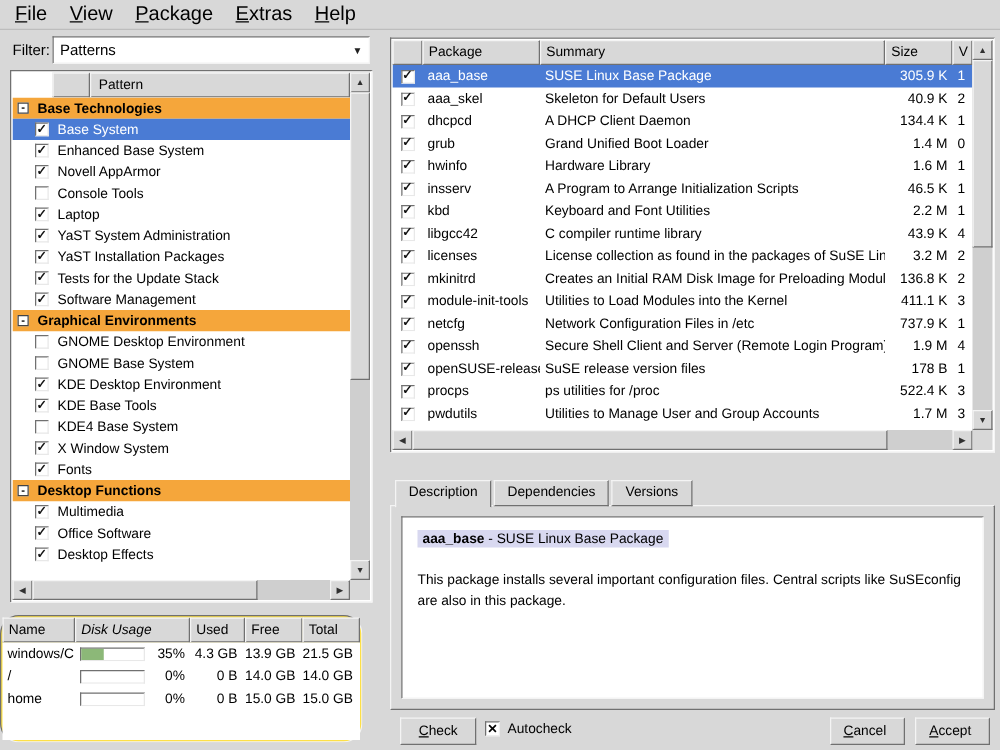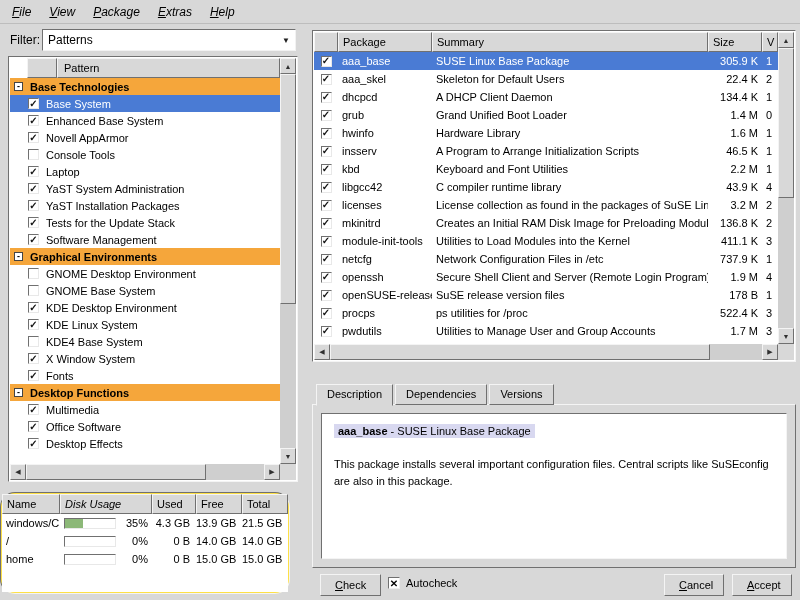--- a/index.html
+++ b/index.html
@@ -8,33 +8,33 @@
     position:relative; overflow:hidden;
     background:#d8d8d8; color:#000;
     font-family:"Liberation Sans", sans-serif; font-size:11px;
   }
   .sunken { border:1px solid; border-color:#707070 #f4f4f4 #f4f4f4 #707070; }
 
   
   .menubar { position:absolute; left:0; top:0; width:800px; height:24px;
     display:flex; align-items:center; padding-left:4px; gap:2px;
     border-bottom:1px solid #bdbdbd; background:#d8d8d8; }
-  .menu-item { padding:3px 8px; font-size:12px; cursor:default;font-style:italic; }
+  .menu-item { padding:3px 8px; font-size:16px; cursor:default; }
 
   
   .filter-label { position:absolute; left:10px; top:33px; font-size:12px; }
   .combo { position:absolute; left:42px; top:29px; width:254px; height:22px;
     background:#fff; border:1px solid; border-color:#707070 #f2f2f2 #f2f2f2 #707070;
     display:flex; align-items:center; }
   .combo-value { flex:1; padding-left:5px; font-size:12px; }
   .combo-arrow { width:18px; text-align:center; font-size:8px; color:#202020; }
 
   
   .tree-panel { position:absolute; left:8px; top:56px; width:290px; height:426px; background:#fff; }
-  .tree-header { position:absolute; left:18px; top:1px; right:17px; height:20px; display:flex; }
+  .tree-header { position:absolute; left:1px; top:1px; right:17px; height:20px; display:flex;padding-left:32px; }
   .th-cell { background:#d8d8d8; border:1px solid; border-color:#f4f4f4 #707070 #707070 #f4f4f4;
     display:flex; align-items:center; padding-left:6px; }
   .th-first { width:30px; }
   .th-pattern { flex:1; }
   .tree-body { position:absolute; left:1px; top:21px; right:17px; bottom:17px; overflow:hidden; background:#fff; }
   .tree-row { height:17px; display:flex; align-items:center; white-space:nowrap; overflow:hidden; }
   .group-row { background:var(--orange,#f5a63b); font-weight:bold; }
   .expander { width:9px; height:9px; margin-left:4px; flex:0 0 9px; background:#fff;
     border:1px solid #444; font:bold 9px/7px "Liberation Sans",sans-serif; text-align:center; }
   .group-label { margin-left:7px; }
@@ -101,21 +101,21 @@
   .detail-pane { position:absolute; left:312px; top:404px; width:484px; height:164px;
     background:#d8d8d8; border:1px solid; border-color:#f4f4f4 #707070 #707070 #f4f4f4; }
   .desc-box { position:absolute; left:8px; top:8px; right:8px; bottom:8px; background:#fff;
     border:1px solid; border-color:#707070 #f4f4f4 #f4f4f4 #707070; padding:10px 12px; overflow:hidden; }
   .desc-title { display:inline-block; background:var(--headbg,#d8d8f0); padding:1px 4px; }
   .desc-body { margin-top:18px; line-height:1.5; max-width:470px; }
 
   
   .btn { position:absolute; height:22px; background:#d8d8d8;
     border:1px solid; border-color:#f4f4f4 #707070 #707070 #f4f4f4;
-    display:flex; align-items:center; justify-content:flex-start; padding:0 14px; font-size:11px; }
+    display:flex; align-items:center; justify-content:flex-end; padding:0 14px; font-size:11px; }
   #check-btn { left:320px; top:574px; }
   .autocheck { position:absolute; left:388px; top:577px; display:flex; align-items:center; gap:6px; }
   .cbx { width:12px; height:12px; background:#fff;
     border:1px solid; border-color:#707070 #eee #eee #707070;
     display:flex; align-items:center; justify-content:center; font-size:10px; font-weight:bold; }
   #cancel-btn { left:664px; top:574px; width:60px; }
   #accept-btn { left:732px; top:574px; width:60px; }
 </style>
 </head>
 <body>
@@ -191,21 +191,21 @@
       <div class="tree-row item-row">
         <span class="cb"></span>
         <span class="item-label">GNOME Base System</span>
       </div>
       <div class="tree-row item-row">
         <span class="cb">✓</span>
         <span class="item-label">KDE Desktop Environment</span>
       </div>
       <div class="tree-row item-row">
         <span class="cb">✓</span>
-        <span class="item-label">KDE Linux System</span>
+        <span class="item-label">KDE Base Tools</span>
       </div>
       <div class="tree-row item-row">
         <span class="cb"></span>
         <span class="item-label">KDE4 Base System</span>
       </div>
       <div class="tree-row item-row">
         <span class="cb">✓</span>
         <span class="item-label">X Window System</span>
       </div>
       <div class="tree-row item-row">
@@ -307,21 +307,21 @@
         <div class="pcell p2">SUSE Linux Base Package</div>
         <div class="pcell p3">305.9 K</div>
         <div class="pcell p4">1</div>
       </div>
       <div class="pkg-row">
         <div class="pcell p0">
           <span class="cb">✓</span>
         </div>
         <div class="pcell p1">aaa_skel</div>
         <div class="pcell p2">Skeleton for Default Users</div>
-        <div class="pcell p3">22.4 K</div>
+        <div class="pcell p3">40.9 K</div>
         <div class="pcell p4">2</div>
       </div>
       <div class="pkg-row">
         <div class="pcell p0">
           <span class="cb">✓</span>
         </div>
         <div class="pcell p1">dhcpcd</div>
         <div class="pcell p2">A DHCP Client Daemon</div>
         <div class="pcell p3">134.4 K</div>
         <div class="pcell p4">1</div>

